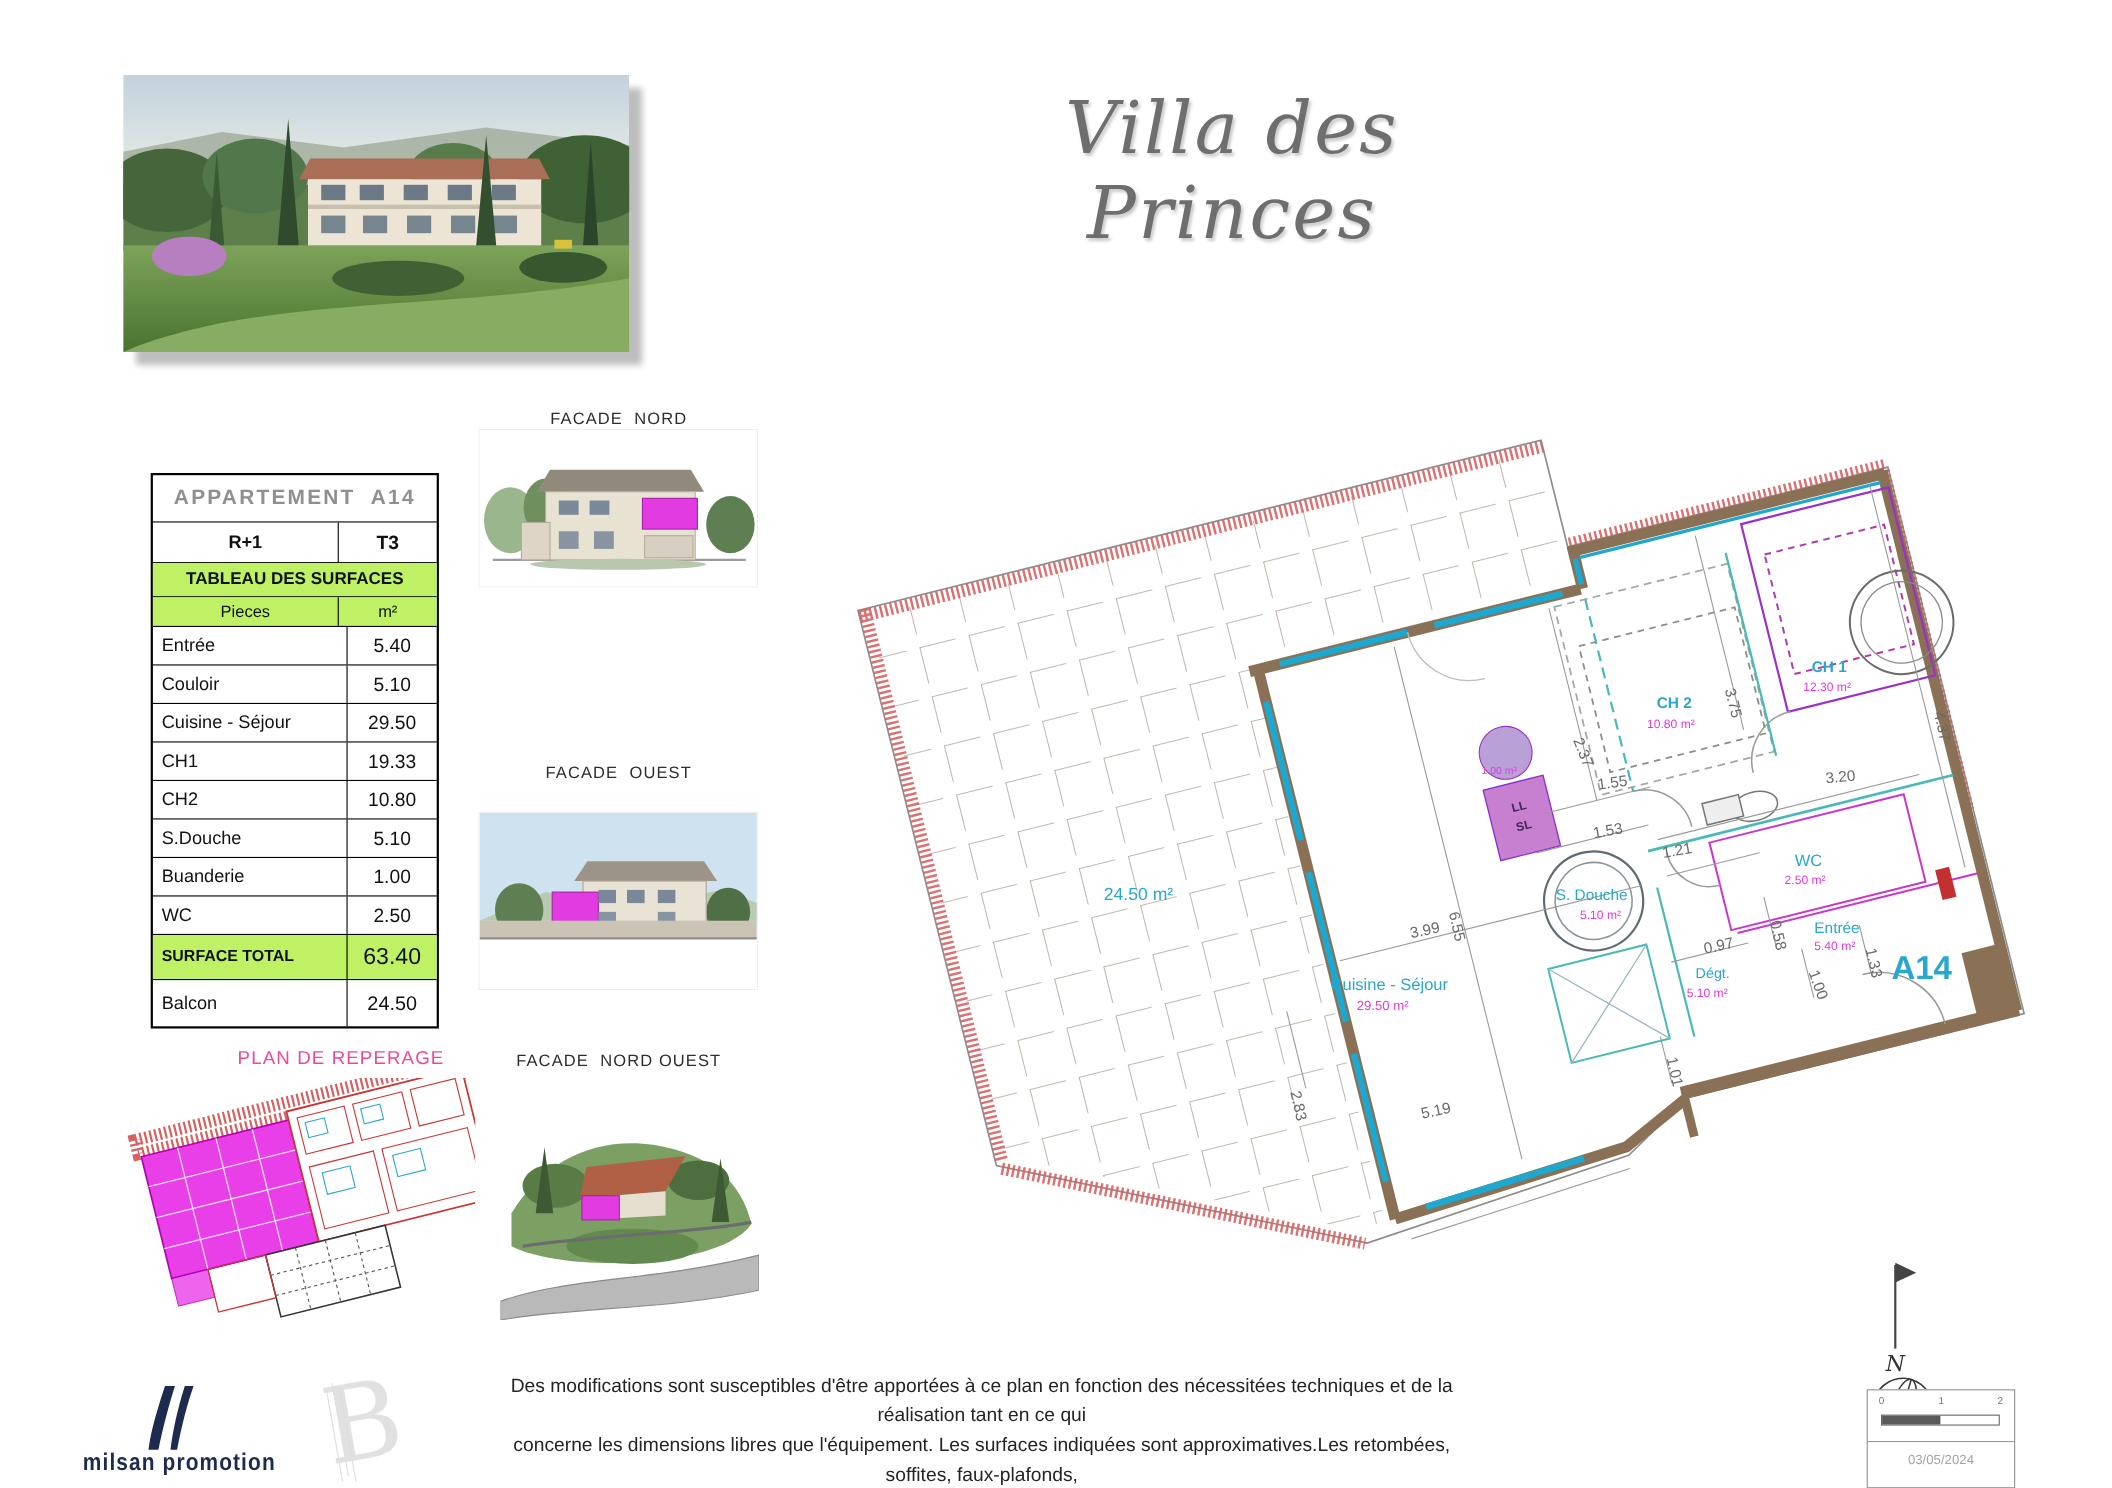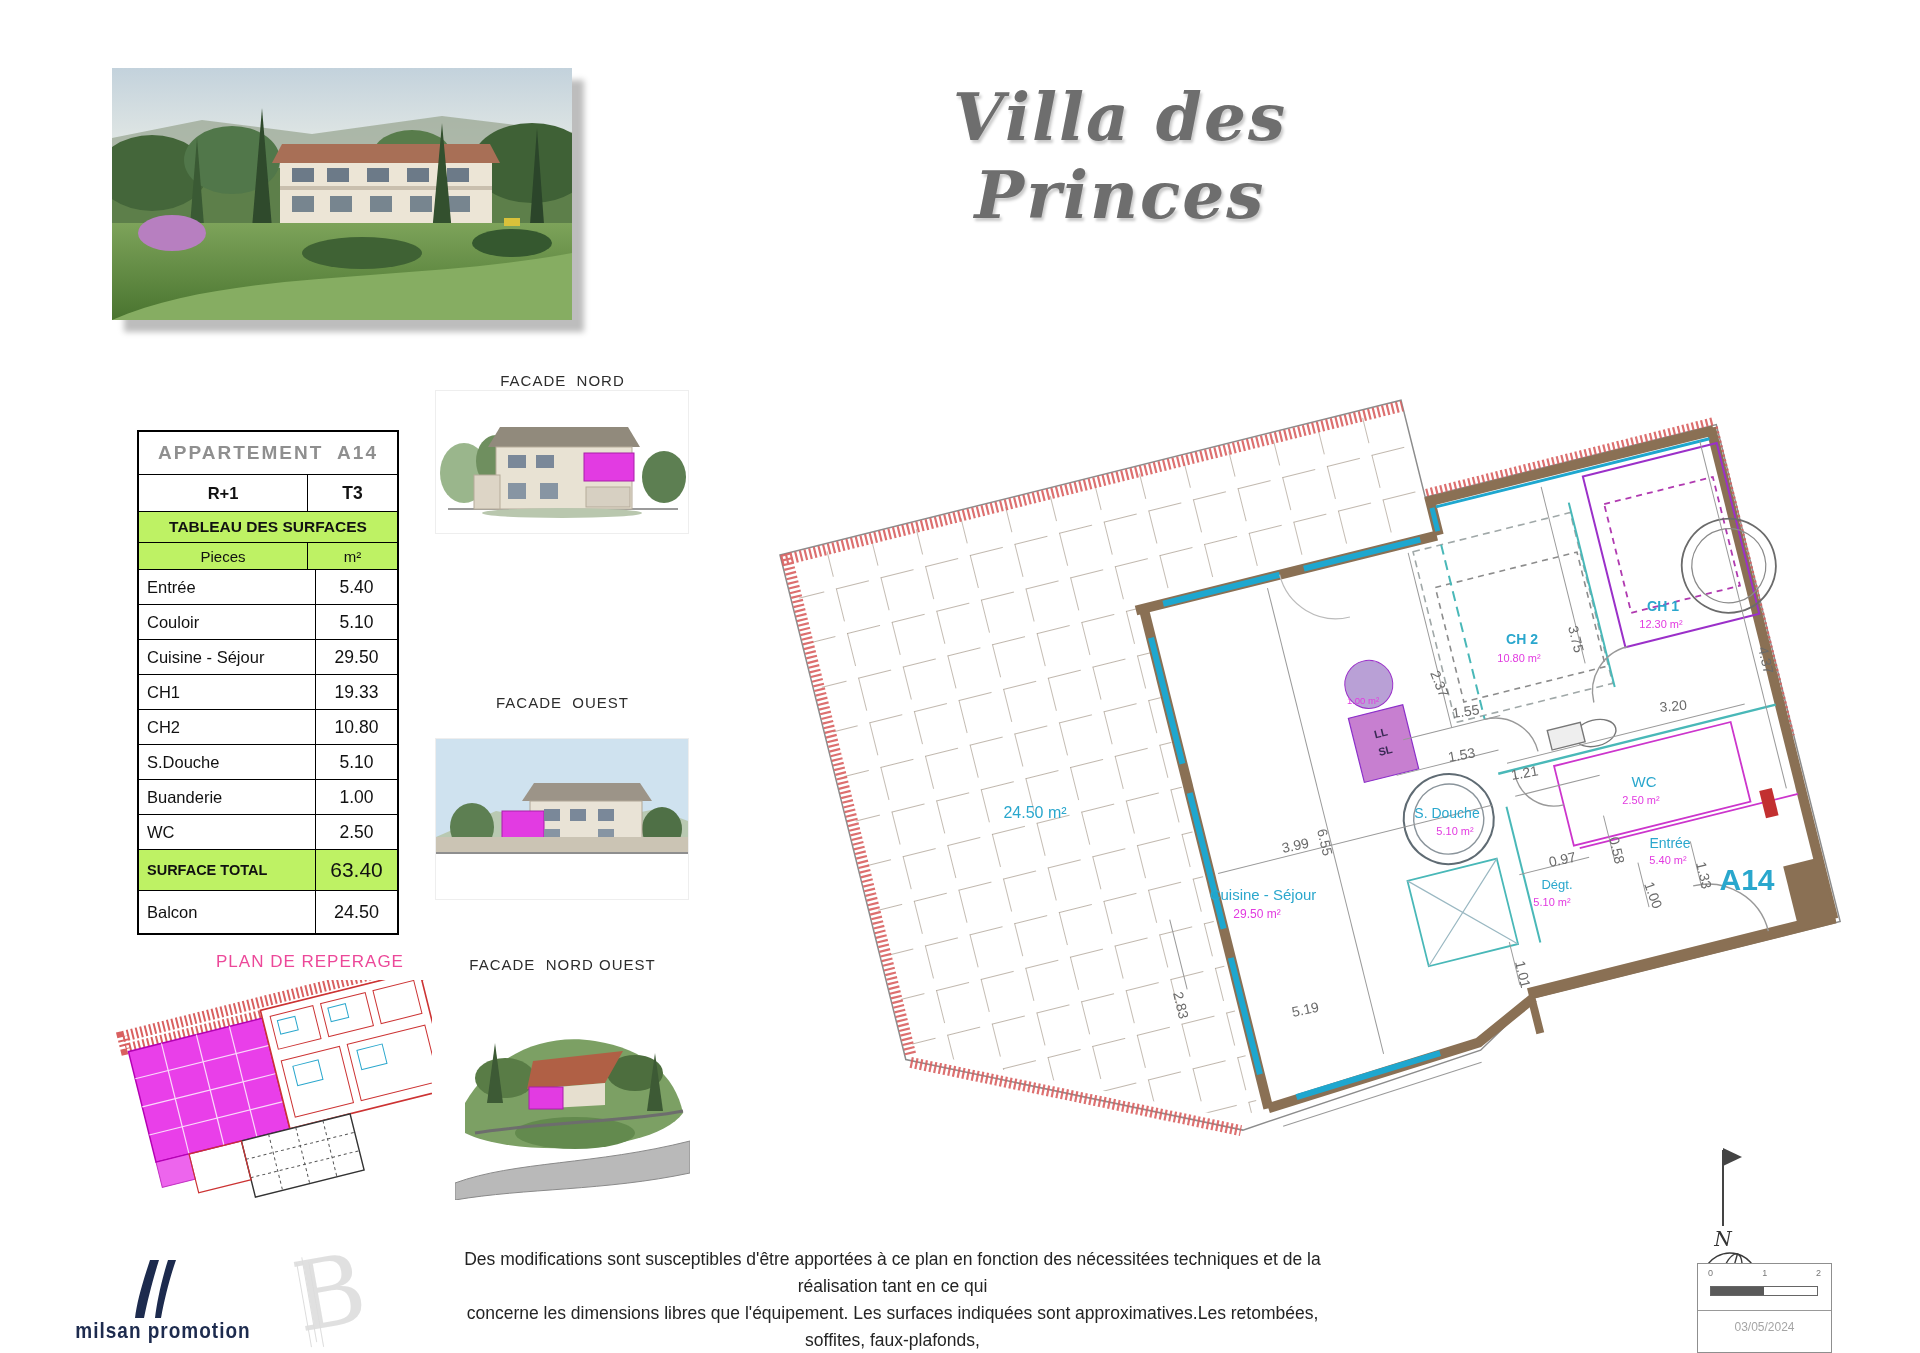--- a/index.html
+++ b/index.html
@@ -2,21 +2,21 @@
 <html><head>
 <meta charset="utf-8">
 <style>
   html,body{margin:0;padding:0;background:#e9e9e9;}
   .page{position:relative;width:1920px;height:1353px;background:#ffffff;
         font-family:"Liberation Sans",sans-serif;overflow:hidden;color:#111;}
   .abs{position:absolute;}
 
   
   .title{left:830px;top:78px;width:580px;text-align:center;
-         font-family:"DejaVu Serif",serif;font-style:italic;font-weight:bold;
+         font-family:"DejaVu Serif",serif;font-style:italic;font-weight:normal;
          font-size:66px;color:#6e6e6e;text-shadow:2px 3px 3px #c9c9c9;letter-spacing:2px;}
   .address{left:830px;top:180px;width:580px;text-align:center;
            font-size:27px;color:#1b1b1b;line-height:37px;}
 
   
   .photo{left:112px;top:68px;width:460px;height:252px;box-shadow:12px 12px 6px #bdbdbd;}
   .facade-label{font-size:15px;color:#2d2d2d;letter-spacing:1px;white-space:pre;text-align:center;}
   .fimg{border:1px solid #eee;background:#fff;}
 
   

